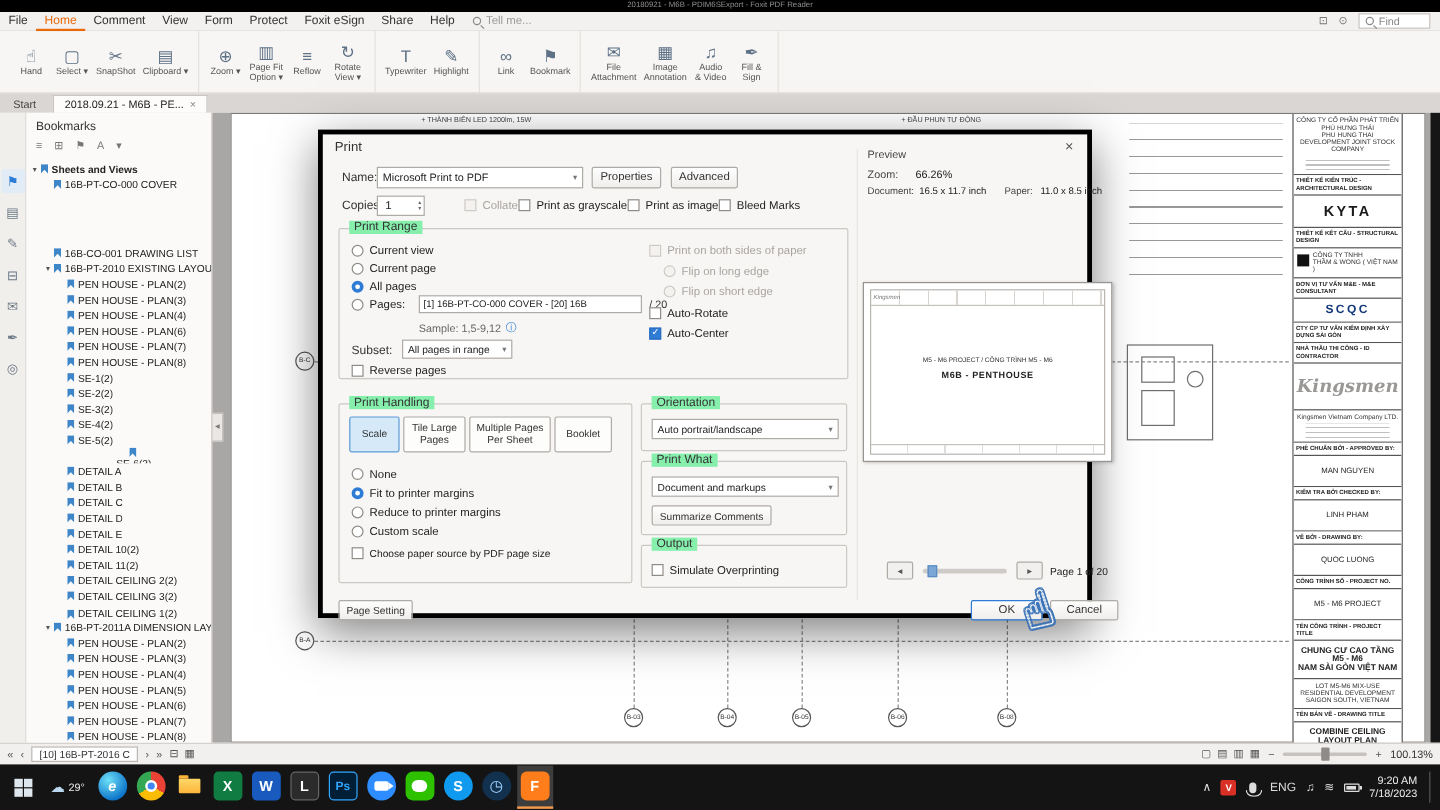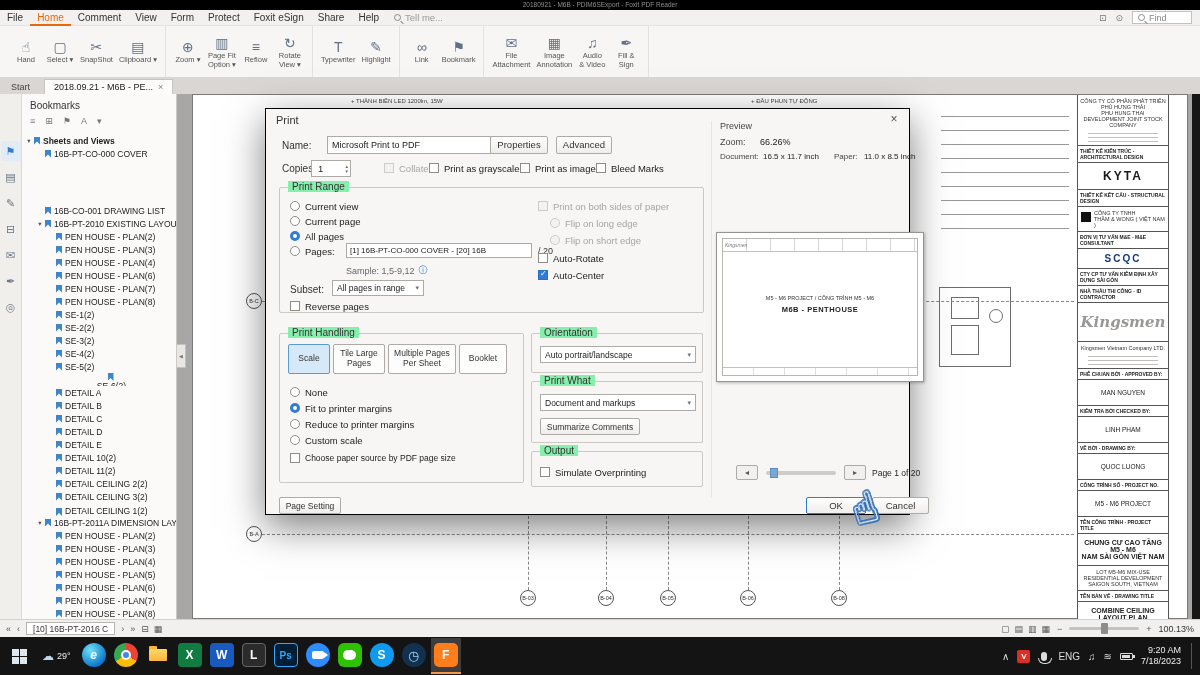--- a/index.html
+++ b/index.html
@@ -64,21 +64,21 @@
 .tb-body{font-size:5.5px;color:#333;text-align:center;padding:3px 2px}
 .tb-addr::after{content:"";display:block;height:12px;margin:2px 8px 0;background:repeating-linear-gradient(180deg,transparent 0 3px,#c2c0be 3px 4px)}
 .tb-logo{font-size:12px;font-weight:bold;letter-spacing:2px;text-align:center;padding:6px 0;color:#1a1a1a}
 .tb-scqc{font-size:10px;color:#143a7a;padding:4px 0}
 .tb-tw{text-align:left;padding-left:16px;position:relative}
 .tb-tw::before{content:"";position:absolute;left:3px;top:5px;width:10px;height:10px;background:#111}
 .tb-kings{font-family:"DejaVu Serif","Liberation Serif",serif;font-style:italic;font-weight:bold;font-size:15px;color:#9a9896;text-align:center;padding:10px 0}
 .tb-name{font-size:6.5px;color:#222;text-align:center;padding:9px 0}
 .tb-title{font-size:7px;font-weight:bold;color:#222;text-align:center;padding:5px 1px}
 
-#print-dialog{position:absolute;left:265px;top:108px;width:645px;height:407px;background:#f7f6f4;border:1px solid #000000;box-shadow:0 12px 36px rgba(0,0,0,.5);z-index:50;font-size:10px;color:#222}
+#print-dialog{position:absolute;left:265px;top:108px;width:645px;height:407px;background:#f7f6f4;border:4px solid #000000;box-shadow:0 12px 36px rgba(0,0,0,.5);z-index:50;font-size:10px;color:#222}
 .pd-title{position:absolute;left:10px;top:5px;font-size:11px;color:#333}
 .pd-close{position:absolute;right:6px;top:3px;width:18px;height:15px;text-align:center;line-height:14px;font-size:12px;color:#555}
 .lab{position:absolute;font-size:10px;color:#333;white-space:nowrap}
 .sel{position:absolute;height:18px;background:#fff;border:1px solid #aeaaa6;display:flex;align-items:center;justify-content:space-between;padding:0 4px;font-size:9px;color:#222;white-space:nowrap;overflow:hidden}
 .sel .caret{color:#777;font-size:7px;margin-left:4px;flex:none}
 .btn{position:absolute;height:18px;background:linear-gradient(#fefefe,#f0eeec);border:1px solid #aeaaa6;border-radius:2px;text-align:center;line-height:16px;font-size:9.5px;color:#333;white-space:nowrap}
 .btn.primary{border-color:#2f7cd6}
 .spin{position:absolute;height:17px;background:#fff;border:1px solid #aeaaa6;display:flex;align-items:center;justify-content:space-between;padding:0 2px 0 6px;font-size:9.5px}
 .sp-ar{display:flex;flex-direction:column;font-size:5px;color:#666;line-height:5px;text-align:center}
 .grp{position:absolute;border:1px solid #ccc8c4;border-radius:2px}
@@ -638,21 +638,21 @@
         </div>
     </div>
   </div>
   <div id="rightedge"></div>
 
   <div id="print-dialog">
     <div class="pd-title">Print</div>
     <div class="pd-close">×</div>
 
     <span class="lab" style="left:16px;top:31px">Name:</span>
-    <div class="sel" style="left:61px;top:27px;width:172px">
+    <div class="sel" style="left:45px;top:27px;width:172px">
       <span>Microsoft Print to PDF</span>
       <span class="caret">▾</span>
     </div>
     <div class="btn" style="left:224px;top:27px;width:58px">Properties</div>
     <div class="btn" style="left:290px;top:27px;width:56px">Advanced</div>
 
     <span class="lab" style="left:16px;top:54px">Copies:</span>
     <div class="spin" style="left:45px;top:51px;width:40px">
       <span>1</span>
       <span class="sp-ar">

